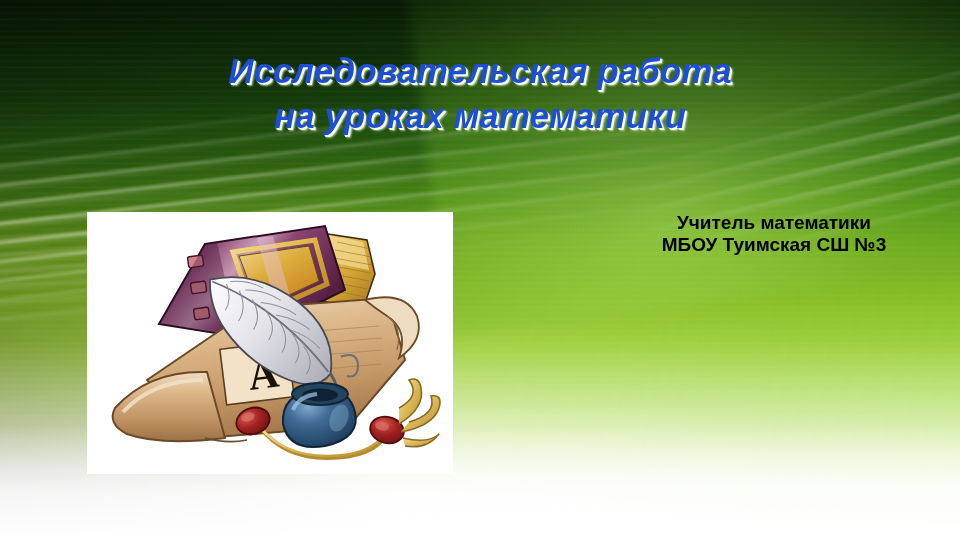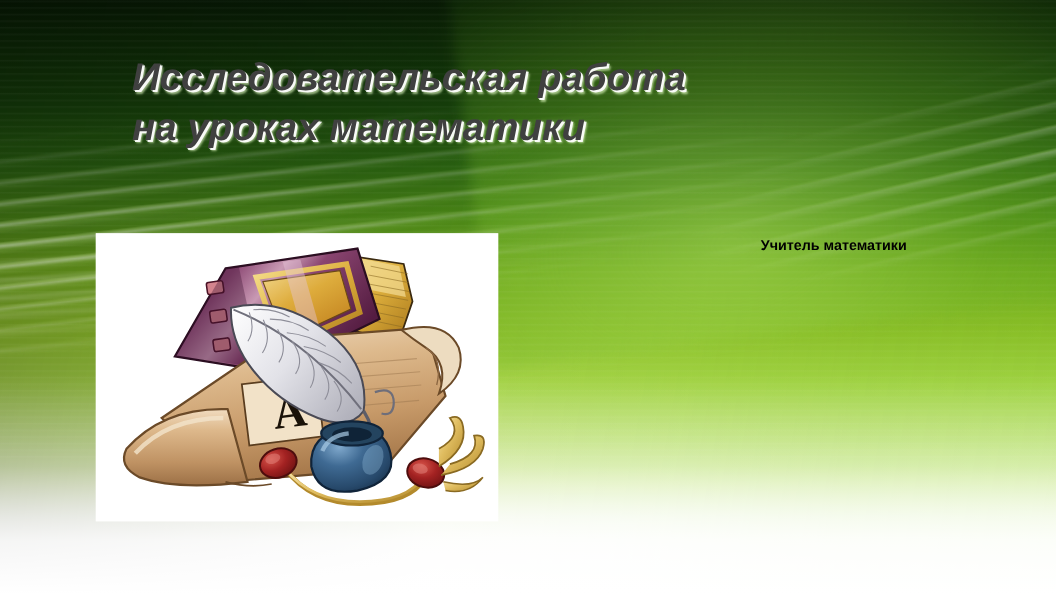--- a/index.html
+++ b/index.html
@@ -157,42 +157,43 @@
       rgba(255,255,255,0.85) 76%,
       rgba(255,255,255,1) 100%);
   }
 
   
   .title {
     position: absolute;
     left: 120px;
     top: 48px;
     width: 720px;
+    text-align: center;
     font-size: 35px;
     line-height: 45px;
     font-weight: bold;
     font-style: italic;
-    color: #404040;
+    color: #1d4ed8;
     letter-spacing: 0px;
     text-shadow:
       2px 2px 0 rgba(255,255,255,0.92),
       3px 3px 2px rgba(230,255,200,0.65),
       1px 1px 0 rgba(255,255,255,0.5);
     white-space: pre-line;
   }
 
   
   .author-block {
     position: absolute;
-    right: 68px;
+    right: 52px;
     top: 212px;
     width: 268px;
     text-align: right;
     color: #000000;
-    font-size: 13px;
+    font-size: 19px;
     line-height: 22px;
     font-weight: bold;
   }
   .author-line { display: block; }
   .author-line.center { text-align: center; }
 
   
   .picture {
     position: absolute;
     left: 87px;
@@ -216,20 +217,21 @@
   <div class="rays-topright"></div>
   <div class="swoosh"></div>
   <div class="swoosh-2"></div>
   <div class="bg-bottom-fade"></div>
 
   <div class="title">Исследовательская работа
 на уроках математики</div>
 
   <div class="author-block">
     <span class="author-line center">Учитель математики</span>
+    <span class="author-line center">МБОУ Туимская СШ №3</span>
   </div>
 
   <div class="picture">
     <svg viewBox="0 0 366 262" xmlns="http://www.w3.org/2000/svg">
       <defs>
         <linearGradient id="gBook" x1="0" y1="0" x2="1" y2="0.5">
           <stop offset="0%" stop-color="#5c2048"></stop>
           <stop offset="30%" stop-color="#8d4a75"></stop>
           <stop offset="48%" stop-color="#c99ab4"></stop>
           <stop offset="62%" stop-color="#8a4570"></stop>

